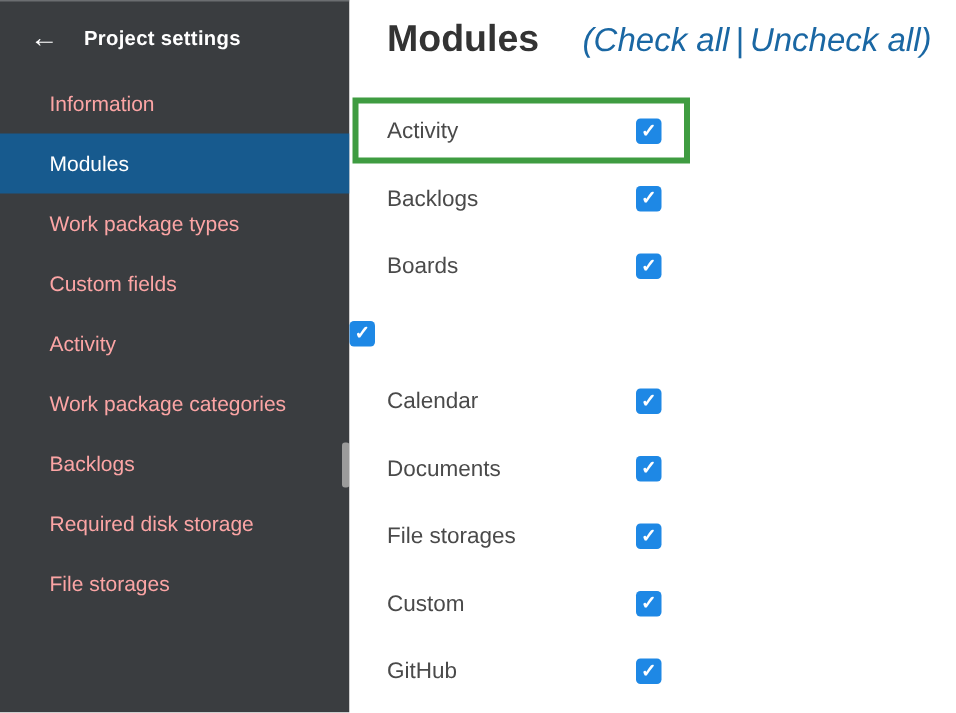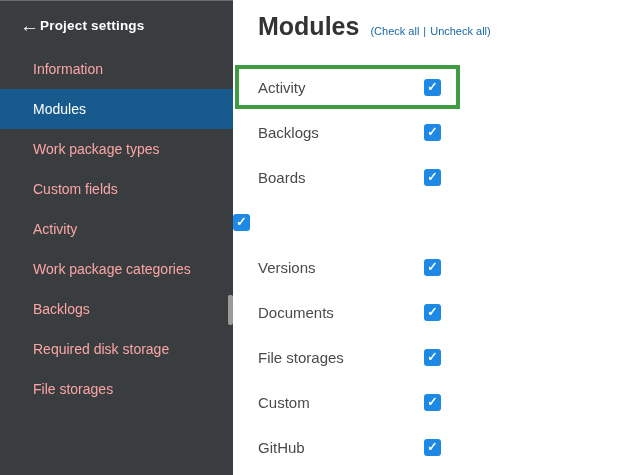--- a/index.html
+++ b/index.html
@@ -33,21 +33,21 @@
   .back-arrow {
     color: #ffffff;
     font-size: 19px;
     line-height: 1;
     cursor: pointer;
   }
   .sidebar-title {
     color: #ffffff;
     font-weight: bold;
     font-size: 13.5px;
-    margin-left: 1px;
+    margin-left: 17px;
     letter-spacing: 0.2px;
   }
   .nav-item {
     height: 40px;
     display: flex;
     align-items: center;
     padding-left: 33px;
     color: #fca5a5;
     font-size: 14px;
     cursor: pointer;
@@ -79,22 +79,23 @@
     padding: 11px 0 0 25px;
   }
   .page-title {
     font-size: 25px;
     font-weight: bold;
     color: #333333;
     margin: 0;
     line-height: 1.2;
   }
   .check-links {
-    margin-left: 11px;
-    font-size: 11px;
+    margin-left: 29px;
+    font-style: italic;
+    font-size: 22px;
     color: #1a67a3;
   }
   .check-link {
     color: #1a67a3;
     text-decoration: none;
     cursor: pointer;
   }
   .link-sep { padding: 0 4px; }
 
   .module-list {
@@ -188,21 +189,21 @@
         <span class="checkbox">
             <span>✓</span>
           </span>
       </div>
       <div class="module-row">
         <span class="checkbox">
             <span>✓</span>
           </span>
       </div>
       <div class="module-row">
-        <span class="module-label">Versions</span>
+        <span class="module-label">Calendar</span>
         <span class="checkbox">
             <span>✓</span>
           </span>
       </div>
       <div class="module-row">
         <span class="module-label">Documents</span>
         <span class="checkbox">
             <span>✓</span>
           </span>
       </div>

